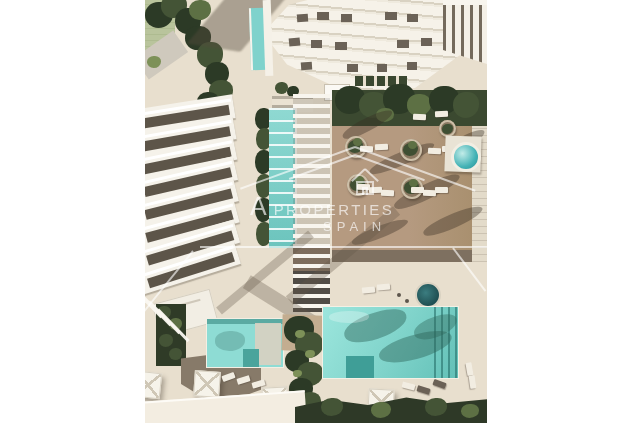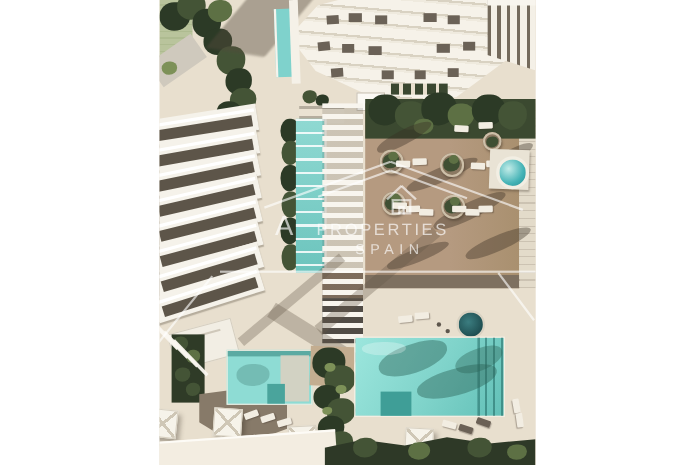--- a/index.html
+++ b/index.html
@@ -286,19 +286,19 @@
 
       <div class="abs" style="left:205px;top:166px;width:30px;height:34px;">
         <div class="wm-line" style="left:15px;top:2px;width:18px;transform:rotate(137deg);"></div>
         <div class="wm-line" style="left:15px;top:2px;width:18px;transform:rotate(43deg);"></div>
         <div class="abs" style="left:6px;top:15px;width:18px;height:14px;border:2px solid rgba(255,255,255,.62);box-sizing:border-box;"></div>
         <div class="abs" style="left:12px;top:21px;width:6px;height:8px;border:2px solid rgba(255,255,255,.62);border-bottom:none;box-sizing:border-box;"></div>
       </div>
 
       <div class="abs wm-text" style="left:105px;top:194px;display:flex;align-items:flex-end;gap:7px;font-weight:300;">
         <span style="font-size:25px;line-height:1;">A</span>
-        <span style="font-size:15px;letter-spacing:2.4px;line-height:1;padding-bottom:2px;margin-left:14px;">PROPERTIES</span>
+        <span style="font-size:15px;letter-spacing:2.4px;line-height:1;padding-bottom:2px;">PROPERTIES</span>
       </div>
       <div class="abs wm-text" style="left:178px;top:219px;font-size:13px;letter-spacing:5px;font-weight:300;">SPAIN</div>
     </div>
 
   </div>
 </div>
 
 </body></html>

